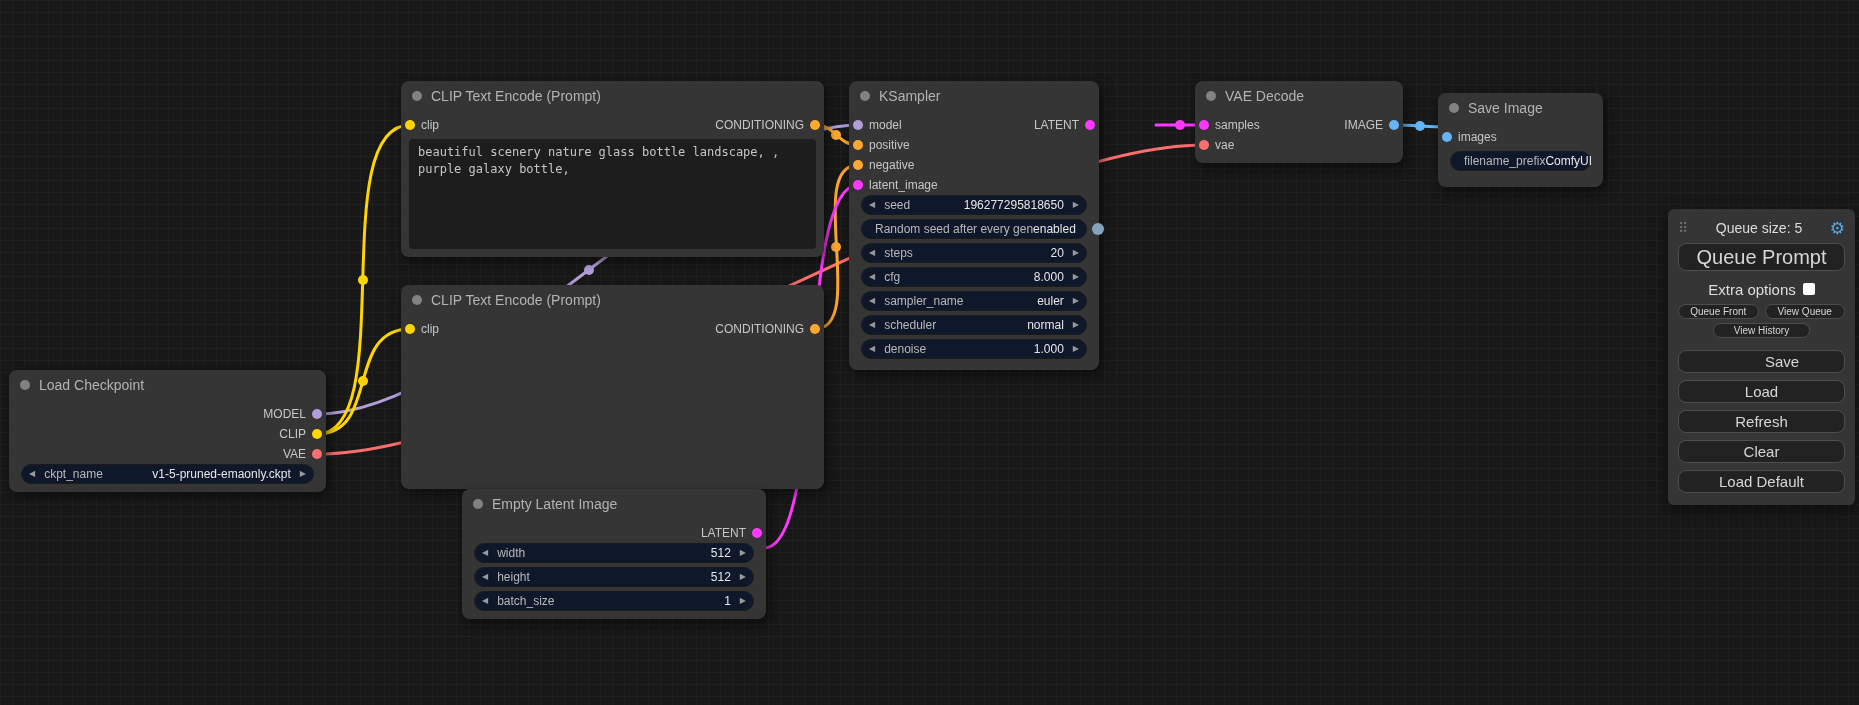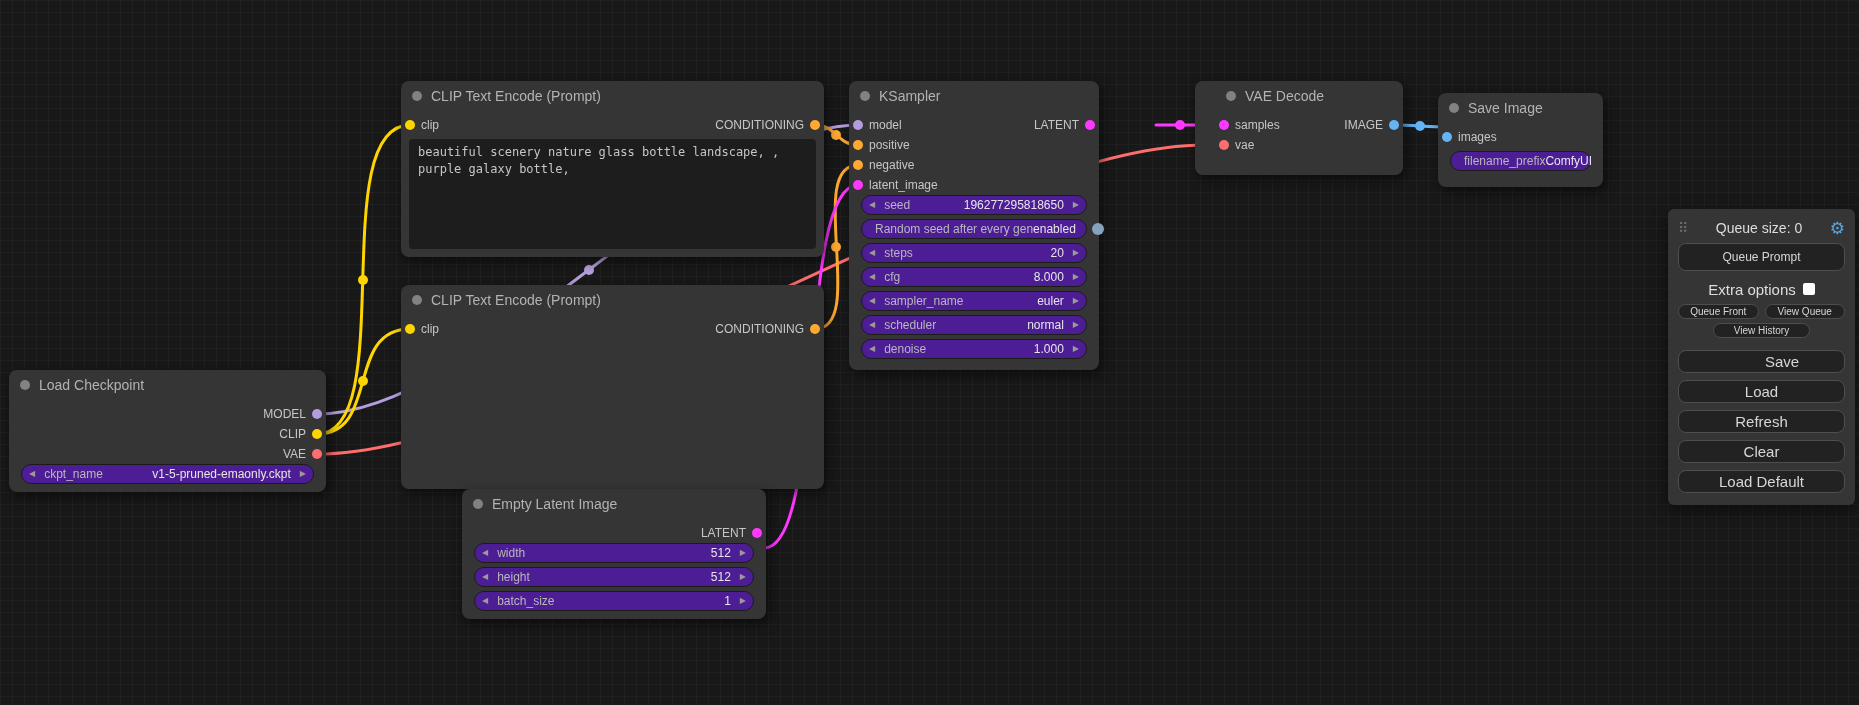--- a/index.html
+++ b/index.html
@@ -36,21 +36,21 @@
   .slot-row { height:20px; position:relative; display:flex; align-items:center; }
   .slot-dot { position:absolute; width:10px; height:10px; border-radius:50%; top:5px; background:#888; }
   .slot-dot.in  { left:4px; }
   .slot-dot.out { right:4px; }
   .in-label  { margin-left:20px; font-size:12px; color:#c6c6c6; }
   .out-label { margin-left:auto; margin-right:20px; font-size:12px; color:#c6c6c6; }
 
   .widgets { display:flex; flex-direction:column; gap:4px; padding:0 12px; }
   .widget {
     flex:0 0 20px; height:20px;
-    background:#4c1d95; border:1px solid #1b1b1b; border-radius:10px;
+    background:#0f172a; border:1px solid #1b1b1b; border-radius:10px;
     display:flex; align-items:center; padding:0 7px; font-size:12px;
   }
   .w-arrow { color:#9a9a9a; font-size:8px; line-height:1; flex:0 0 auto; }
   .w-label { color:#b8b8b8; margin-left:9px; margin-right:auto; white-space:nowrap; }
   .w-value { color:#e6e6e6; margin-right:9px; white-space:nowrap; }
   .widget.no-arrows .w-label { margin-left:6px; }
   .widget.no-arrows .w-value { margin-right:16px; }
   .toggle-dot { width:12px; height:12px; border-radius:50%; background:#86A3BC; flex:0 0 12px; }
 
   .prompt-text {
@@ -74,21 +74,21 @@
   .menu-header { display:flex; align-items:center; height:22px; }
   .drag-handle { color:#6e6e6e; font-size:14px; cursor:move; }
   .queue-size { flex:1; text-align:center; font-size:14px; color:#dddddd; }
   .gear { font-size:17px; line-height:1; cursor:pointer; }
 
   .btn {
     background:#222222; border:1px solid #4e4e4e; color:#d6d6d6;
     border-radius:8px; font-family:inherit; cursor:pointer;
     display:flex; align-items:center; justify-content:center;
   }
-  .btn-queue { height:28px; font-size:12px; margin-top:4px; }
+  .btn-queue { height:28px; font-size:20px; margin-top:4px; }
   .extra-row { margin-top:10px; display:flex; align-items:center; justify-content:center; gap:7px; height:16px; }
   .extra-label { font-size:15px; color:#dddddd; }
   .checkbox { width:12px; height:12px; background:#ffffff; border-radius:2px; cursor:pointer; }
   .small-row { margin-top:7px; display:flex; gap:6px;align-items:center; }
   .btn-small { height:15px; font-size:10px; border-radius:9px; flex:1; }
   .btn-history { height:15px; font-size:10px; border-radius:9px; margin:4px auto 0; width:58%; }
   .btn-big { height:23px; font-size:15px; margin-top:7px; }
   .btn-big.first { margin-top:12px;padding-left:41px; }
 </style>
 </head>
@@ -271,21 +271,21 @@
     </div>
     <div class="widget">
       <span class="w-arrow">◀</span>
       <span class="w-label">denoise</span>
       <span class="w-value">1.000</span>
       <span class="w-arrow">▶</span>
     </div>
   </div>
 </div>
 
-<div class="node" style="left:1195px; top:81px; width:208px; height:94px;padding-left:20px;">
+<div class="node" style="left:1195px; top:81px; width:208px; height:82px;">
   <div class="node-header">
     <span class="collapse-dot"></span>
     <span class="node-title">VAE Decode</span>
   </div>
   <div class="slots">
     <div class="slot-row">
       <span class="slot-dot in" style="background-color: rgb(255, 56, 255);"></span>
       <span class="in-label">samples</span>
       <span class="out-label">IMAGE</span>
       <span class="slot-dot out" style="background-color: rgb(100, 181, 246);"></span>
@@ -312,21 +312,21 @@
     <div class="widget no-arrows">
       <span class="w-label">filename_prefix</span>
       <span class="w-value">ComfyUI</span>
     </div>
   </div>
 </div>
 
 <div class="menu">
   <div class="menu-header">
     <span class="drag-handle">⠿</span>
-    <span class="queue-size">Queue size: 0</span>
+    <span class="queue-size">Queue size: 5</span>
     <span class="gear" style="color: rgb(88, 166, 220);">⚙</span>
   </div>
   <button class="btn btn-queue">Queue Prompt</button>
   <div class="extra-row">
     <span class="extra-label">Extra options</span>
     <span class="checkbox"></span>
   </div>
   <div class="small-row">
     <button class="btn btn-small">Queue Front</button>
     <button class="btn btn-small">View Queue</button>

